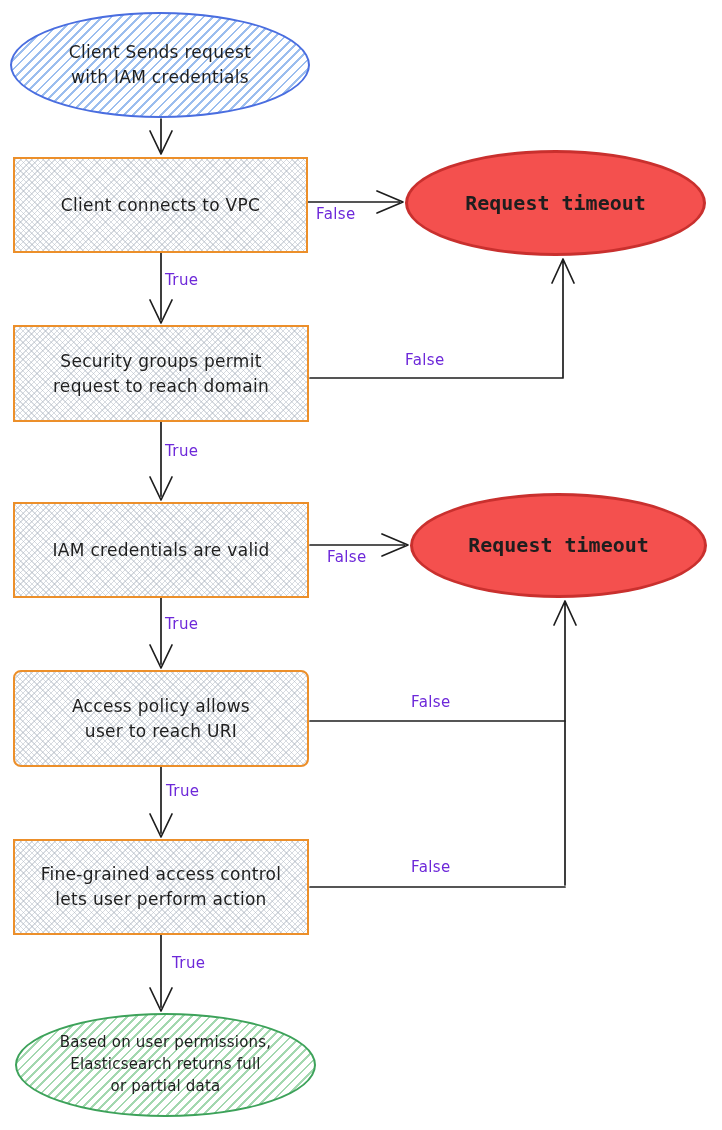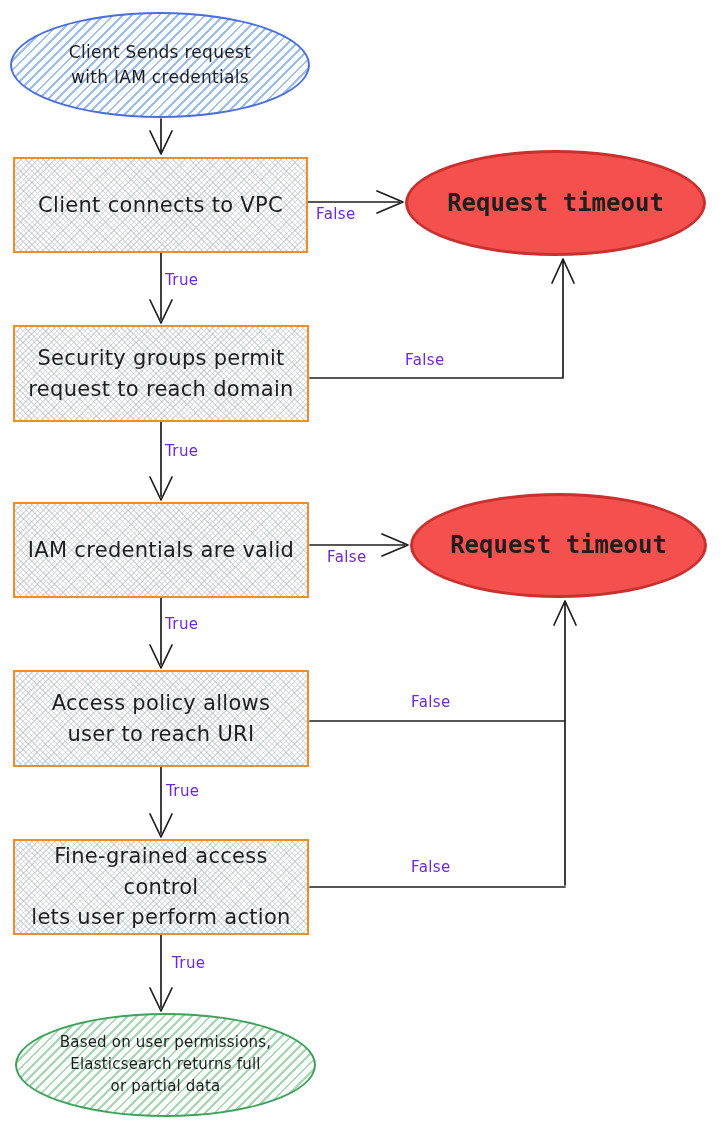--- a/index.html
+++ b/index.html
@@ -56,29 +56,29 @@
     );
     font-size: 17px;
     letter-spacing: 0.3px;
   }
   .process-node {
     border: 2.5px solid var(--process-border, #ec8f2a);
     background-color: #ffffff;
     background-image:
       repeating-linear-gradient(45deg,  var(--process-hatch, rgba(168, 177, 189, 0.45)) 0 1px, transparent 1px 4px),
       repeating-linear-gradient(135deg, var(--process-hatch, rgba(168, 177, 189, 0.45)) 0 1px, transparent 1px 4px);
-    font-size: 21px;
+    font-size: 17px;
     letter-spacing: 0.3px;
   }
   .timeout-node {
     border: 3px solid var(--timeout-border, #c9302e);
     background: var(--timeout-fill, #f4504e);
     font-family: "DejaVu Sans Mono", monospace;
     font-weight: bold;
-    font-size: 24px;
+    font-size: 20px;
   }
   .end-node {
     border: 2px solid var(--end-border, #3da25a);
     background-color: #ffffff;
     background-image: repeating-linear-gradient(
       135deg,
       var(--end-hachure, rgba(124, 199, 142, 0.7)) 0 2px,
       transparent 2px 6.5px
     );
     font-size: 15px;
@@ -142,21 +142,21 @@
   </div>
 
   <div class="node process-node" style="left:13px; top:502px; width:296px; height:96px;">
     <span class="label">IAM credentials are valid</span>
   </div>
 
   <div class="node ellipse timeout-node" style="left:410px; top:493px; width:297px; height:105px;">
     <span class="label">Request timeout</span>
   </div>
 
-  <div class="node process-node" style="left:13px; top:670px; width:296px; height:97px;">
+  <div class="node process-node" style="left:13px; top:670px; width:296px; height:97px;border-radius:8px;">
     <span class="label">Access policy allows
 user to reach URI</span>
   </div>
 
   <div class="node ellipse end-node" style="left:15px; top:1013px; width:301px; height:104px;">
     <span class="label">Based on user permissions,
 Elasticsearch returns full
 or partial data</span>
   </div>
 

